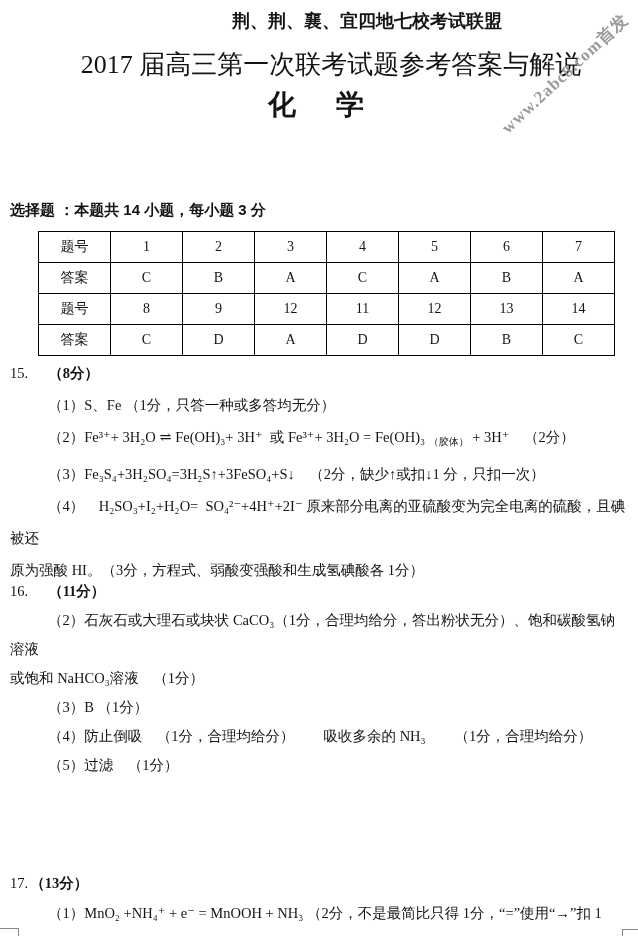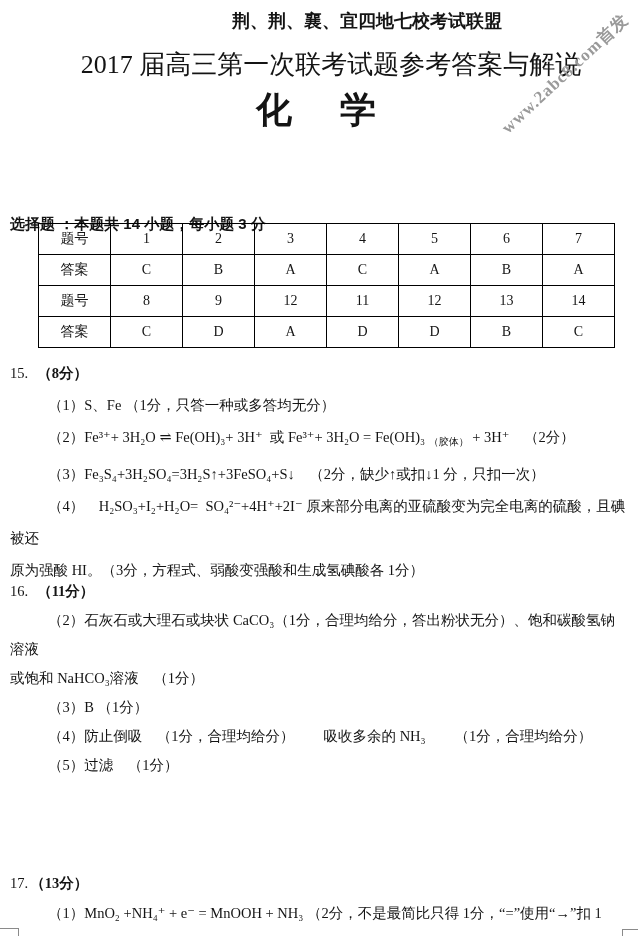--- a/index.html
+++ b/index.html
@@ -19,42 +19,41 @@
     font-size:18px; font-weight:bold; z-index:1;
     font-family:"Liberation Sans","DejaVu Sans",sans-serif;
     margin-left:48px;
   }
   .title2 {
     position:absolute; top:47px; left:12px; width:100%; text-align:center;
     font-size:26px; font-weight:normal; z-index:1;
   }
   .subject {
     position:absolute; top:86px; left:0; width:100%; text-align:center;
-    font-size:36px; font-weight:bold; letter-spacing:6px; z-index:1;
+    font-size:28px; font-weight:bold; letter-spacing:6px; z-index:1;
     font-family:"Liberation Sans","DejaVu Sans",sans-serif;
   }
   .section-heading {
     position:absolute; top:201px; left:10px;
     font-size:15px; font-weight:bold;
     font-family:"Liberation Sans","DejaVu Sans",sans-serif;
-    margin-top:14px;
   }
   table.answers {
-    position:absolute; top:223px; left:38px;
+    position:absolute; top:231px; left:38px;
     border-collapse:collapse; table-layout:fixed;border-radius:11px;
   }
   table.answers td {
     border:1px solid #000; width:71px; height:30px;
     text-align:center; vertical-align:middle;
     font-size:14px; padding:0;
   }
   .qblock { position:absolute; left:10px; width:618px; }
   .qblock p { margin:0; white-space:pre-wrap; text-indent:38px; font-size:14.5px; }
   .qblock p.qhead { text-indent:0; }
-  .qhead .qnum { font-weight:normal; margin-right:9px; }
+  .qhead .qnum { font-weight:normal; margin-right:20px; }
   .qhead .qscore { font-weight:bold; }
   .q17 .qnum { margin-right:2px; }
   .block15 { top:357px; }  .block15 p { line-height:32px; }
   .block16 { top:577px; }  .block16 p { line-height:29px; }
   .block16 p.gap-before { margin-top:6px; }
   .block17 { top:868px; }  .block17 p { line-height:30px; }
   .tiny-sub { font-size:10px; vertical-align:-3px; letter-spacing:0; }
   .corner-mark { position:absolute; border:1px solid #8a8a8a; background:transparent; }
   .corner-left  { left:-10px; top:928px; width:27px; height:18px; }
   .corner-right { left:622px; top:929px; width:30px; height:18px; }

